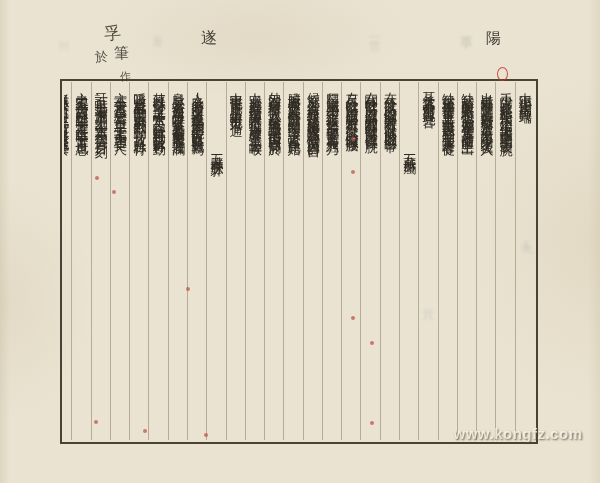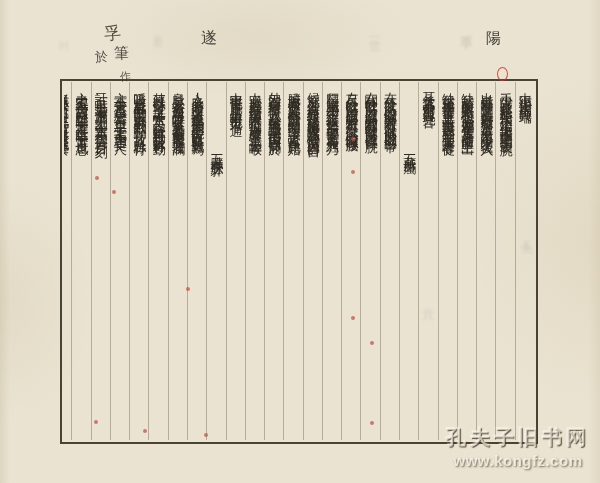--- a/index.html
+++ b/index.html
@@ -116,15 +116,14 @@
     <div class="reddot" style="left: 370px; top: 421px;"></div>
     <div class="reddot" style="left: 95px; top: 176px;"></div>
     <div class="reddot" style="left: 112px; top: 190px;"></div>
     <div class="reddot" style="left: 186px; top: 287px;"></div>
     <div class="reddot" style="left: 204px; top: 433px;"></div>
     <div class="reddot" style="left: 143px; top: 429px;"></div>
     <div class="reddot" style="left: 94px; top: 420px;"></div>
   </div>
 
 <div id="watermark">
-  <span id="wm-cn">孔夫子旧书网</span>
   <span id="wm-url">www.kongfz.com</span>
 </div>
 
 </body></html>

